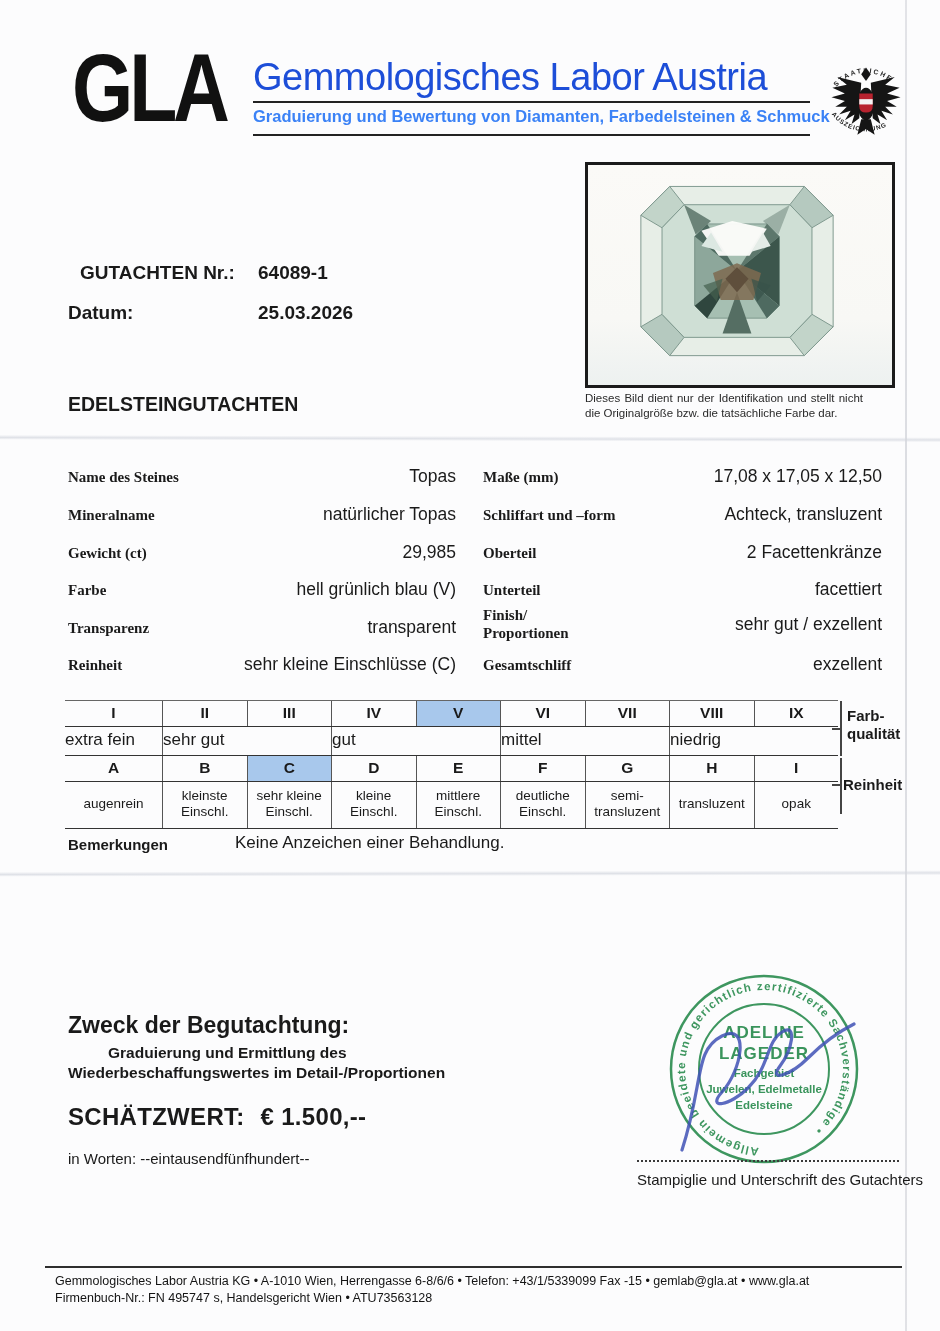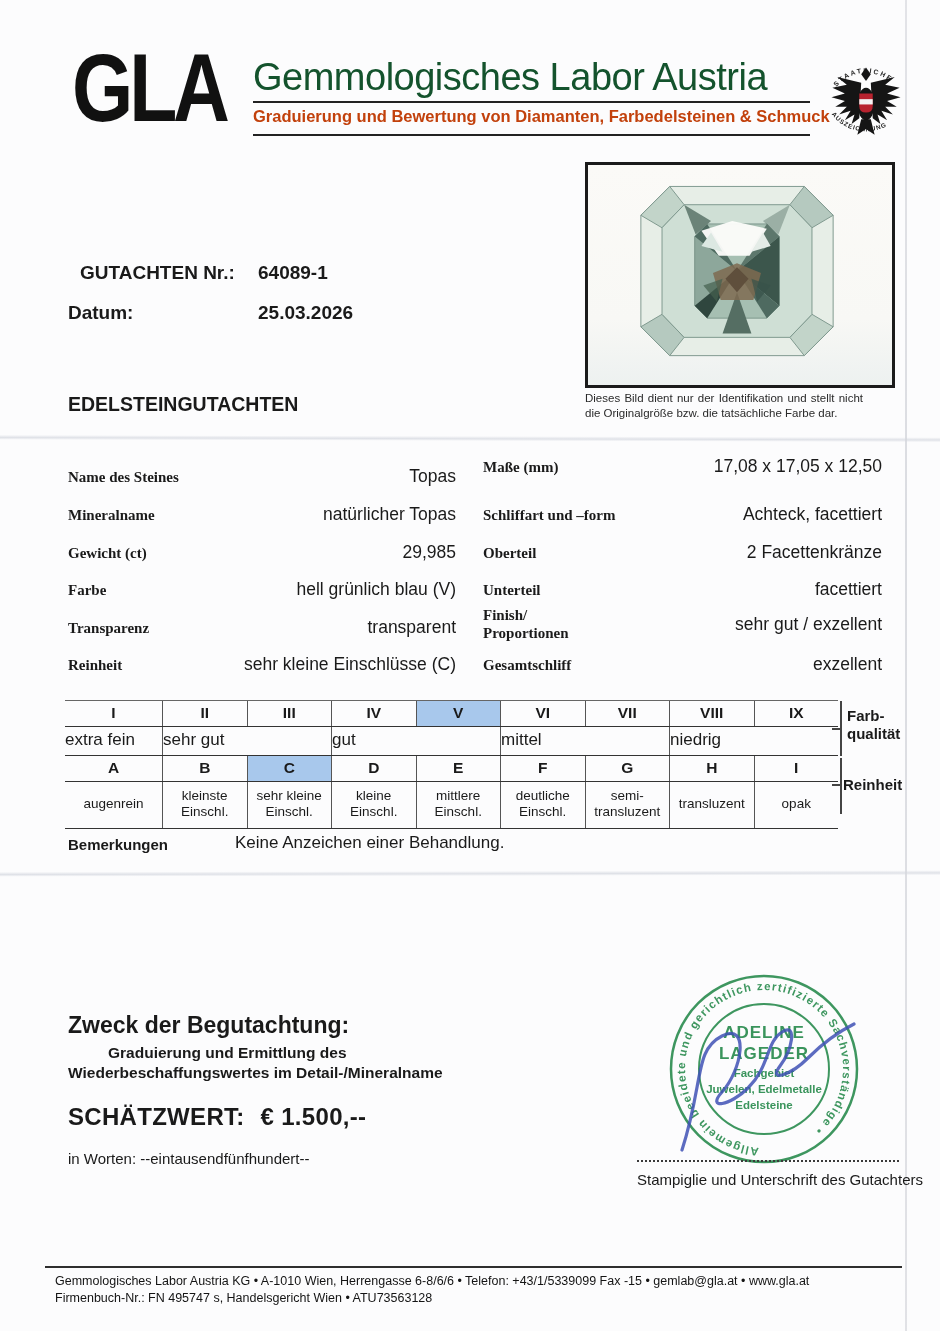--- a/index.html
+++ b/index.html
@@ -5,25 +5,25 @@
   html,body{margin:0;padding:0;background:#e9e9ea;}
   #page{
     position:relative;width:940px;height:1331px;margin:0 auto;
     background:#fcfcfd;overflow:hidden;
     font-family:"Liberation Sans","DejaVu Sans",sans-serif;color:#1a1a1a;padding-left:6px;
   }
   .abs{position:absolute;}
   
   .gla-logo{left:72px;top:40px;font-size:96px;font-weight:700;letter-spacing:-5px;
     transform:scaleX(.82);transform-origin:left top;line-height:1;color:#111;}
-  .lab-title{left:253px;top:56px;font-size:38px;font-weight:400;letter-spacing:-.5px;color:#14532d;white-space:nowrap;}
+  .lab-title{left:253px;top:56px;font-size:38px;font-weight:400;letter-spacing:-.5px;color:#1d4ed8;white-space:nowrap;}
   .rule{background:#222;height:2px;}
   .rule1{left:253px;top:101px;width:557px;}
   .rule2{left:253px;top:134px;width:557px;}
-  .lab-sub{left:253px;top:107px;font-size:16.5px;font-weight:700;white-space:nowrap;color:#c2410c;}
+  .lab-sub{left:253px;top:107px;font-size:16.5px;font-weight:700;white-space:nowrap;color:#3b82f6;}
   
   .rid-label{font-weight:700;font-size:19px;}
   .rid-value{font-weight:700;font-size:19px;}
   .doc-type{left:68px;top:393px;font-weight:700;font-size:19.5px;}
   
   .photo-frame{left:585px;top:162px;width:304px;height:220px;border:3px solid #1b1b1b;
     background:linear-gradient(to bottom,#fbfaf7 0%,#f8f8f5 70%,#edf1f0 100%);}
   .photo-caption{left:585px;top:391px;width:278px;font-size:11.5px;line-height:1.3;color:#2a2a2a;text-align:justify;}
   
   .crease{left:0;width:940px;height:5px;
@@ -165,27 +165,27 @@
   </div>
   <div class="spec-row" style="left:68px;top:617px;width:388px">
     <span class="spec-label">Transparenz</span>
     <span class="spec-value">transparent</span>
   </div>
   <div class="spec-row" style="left:68px;top:654px;width:388px">
     <span class="spec-label">Reinheit</span>
     <span class="spec-value">sehr kleine Einschlüsse (C)</span>
   </div>
 
-  <div class="spec-row" style="left:483px;top:456px;width:399px">
+  <div class="spec-row" style="left:483px;top:466px;width:399px">
     <span class="spec-label">Maße (mm)</span>
     <span class="spec-value">17,08 x 17,05 x 12,50</span>
   </div>
   <div class="spec-row" style="left:483px;top:504px;width:399px">
     <span class="spec-label">Schliffart und –form</span>
-    <span class="spec-value">Achteck, facettiert</span>
+    <span class="spec-value">Achteck, transluzent</span>
   </div>
   <div class="spec-row" style="left:483px;top:542px;width:399px">
     <span class="spec-label">Oberteil</span>
     <span class="spec-value">2 Facettenkränze</span>
   </div>
   <div class="spec-row" style="left:483px;top:579px;width:399px">
     <span class="spec-label">Unterteil</span>
     <span class="spec-value">facettiert</span>
   </div>
   <div class="spec-row center" style="left:483px;top:606px;width:399px">
@@ -252,21 +252,21 @@
 qualität</div>
   <div class="abs axis-bar" style="left:840px;top:758px;height:56px"></div>
   <div class="abs axis-tick" style="left:832px;top:784px;width:9px"></div>
   <div class="abs axis-label" style="left:843px;top:776px">Reinheit</div>
 
   <div class="abs remark-label">Bemerkungen</div>
   <div class="abs remark-value">Keine Anzeichen einer Behandlung.</div>
 
   <div class="abs purpose-title">Zweck der Begutachtung:</div>
   <div class="abs purpose-l1">Graduierung und Ermittlung des</div>
-  <div class="abs purpose-l2">Wiederbeschaffungswertes im Detail-/Mineralname</div>
+  <div class="abs purpose-l2">Wiederbeschaffungswertes im Detail-/Proportionen</div>
   <div class="abs appraisal">
     <span>SCHÄTZWERT:</span>
     <span>€ 1.500,--</span>
   </div>
   <div class="abs in-words">in Worten: --eintausendfünfhundert--</div>
 
   <svg class="abs stamp-svg" width="236" height="206" viewBox="0 0 236 206">
     <defs>
       <path id="ringPath" d="M 118,176 A 79,79 0 1 1 118.05,176"></path>
     </defs>

